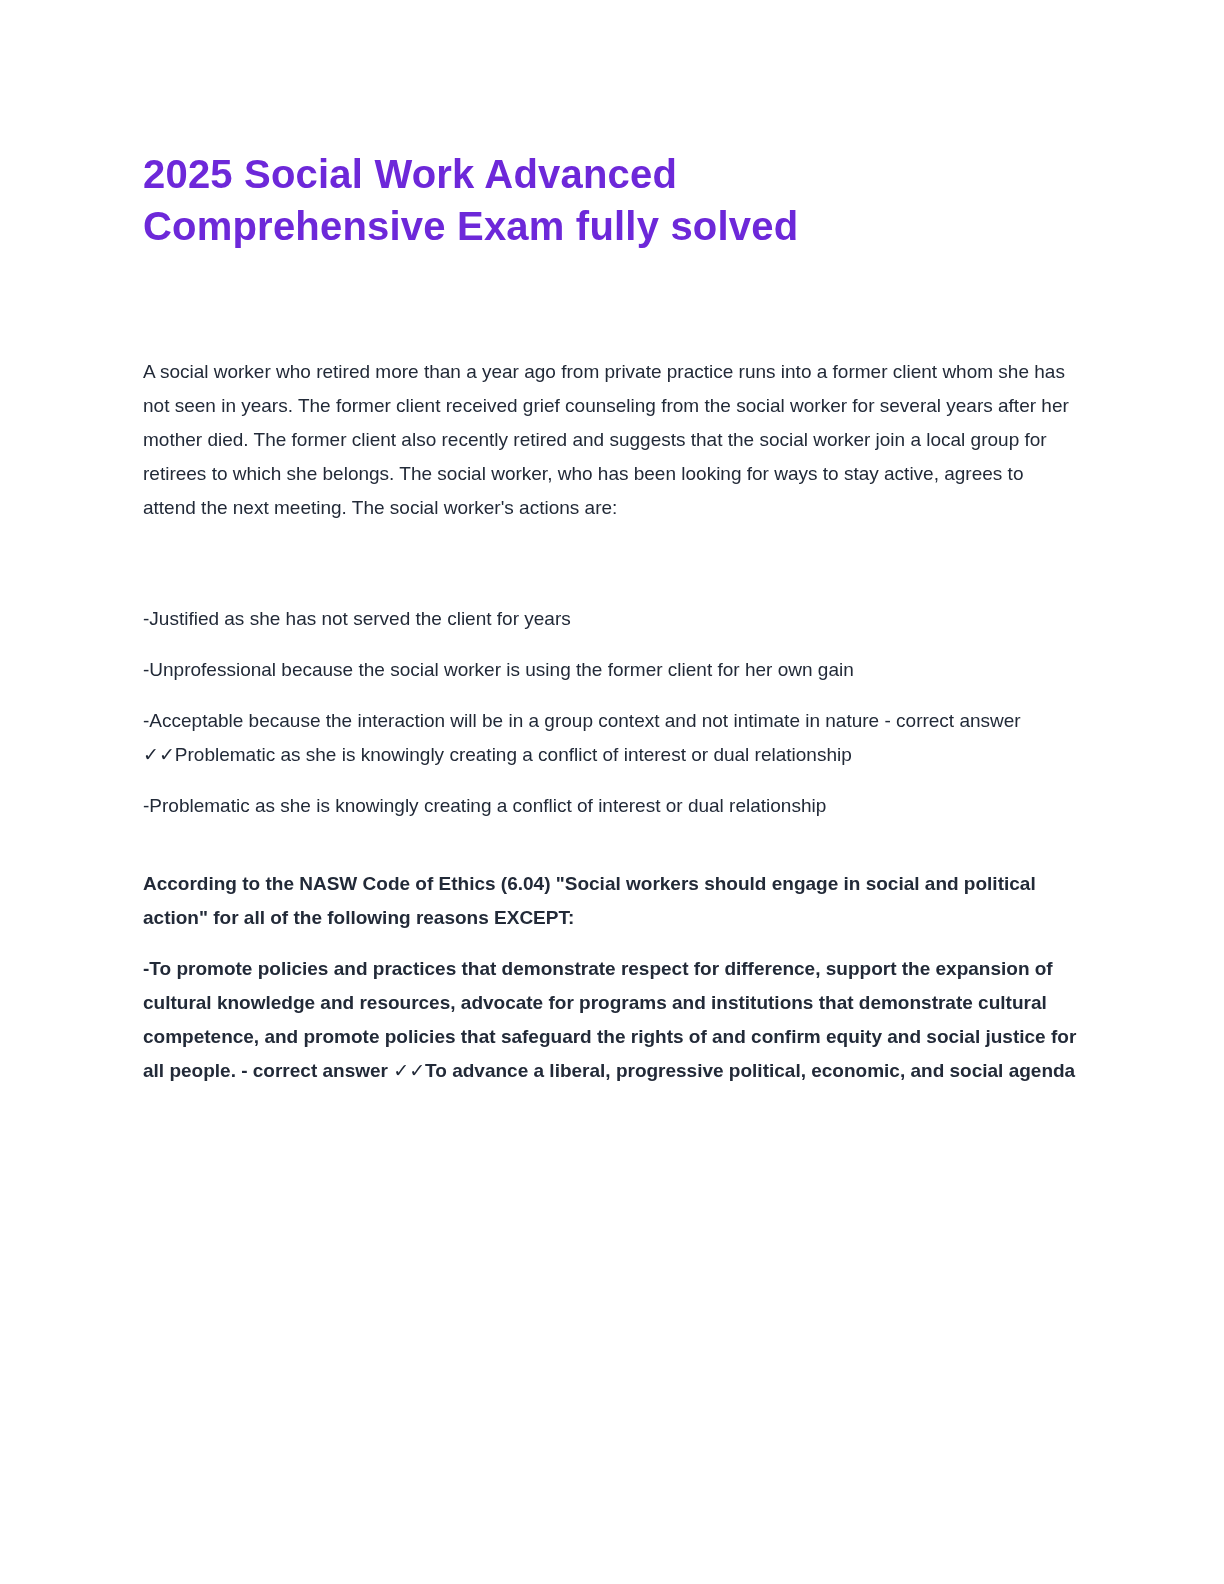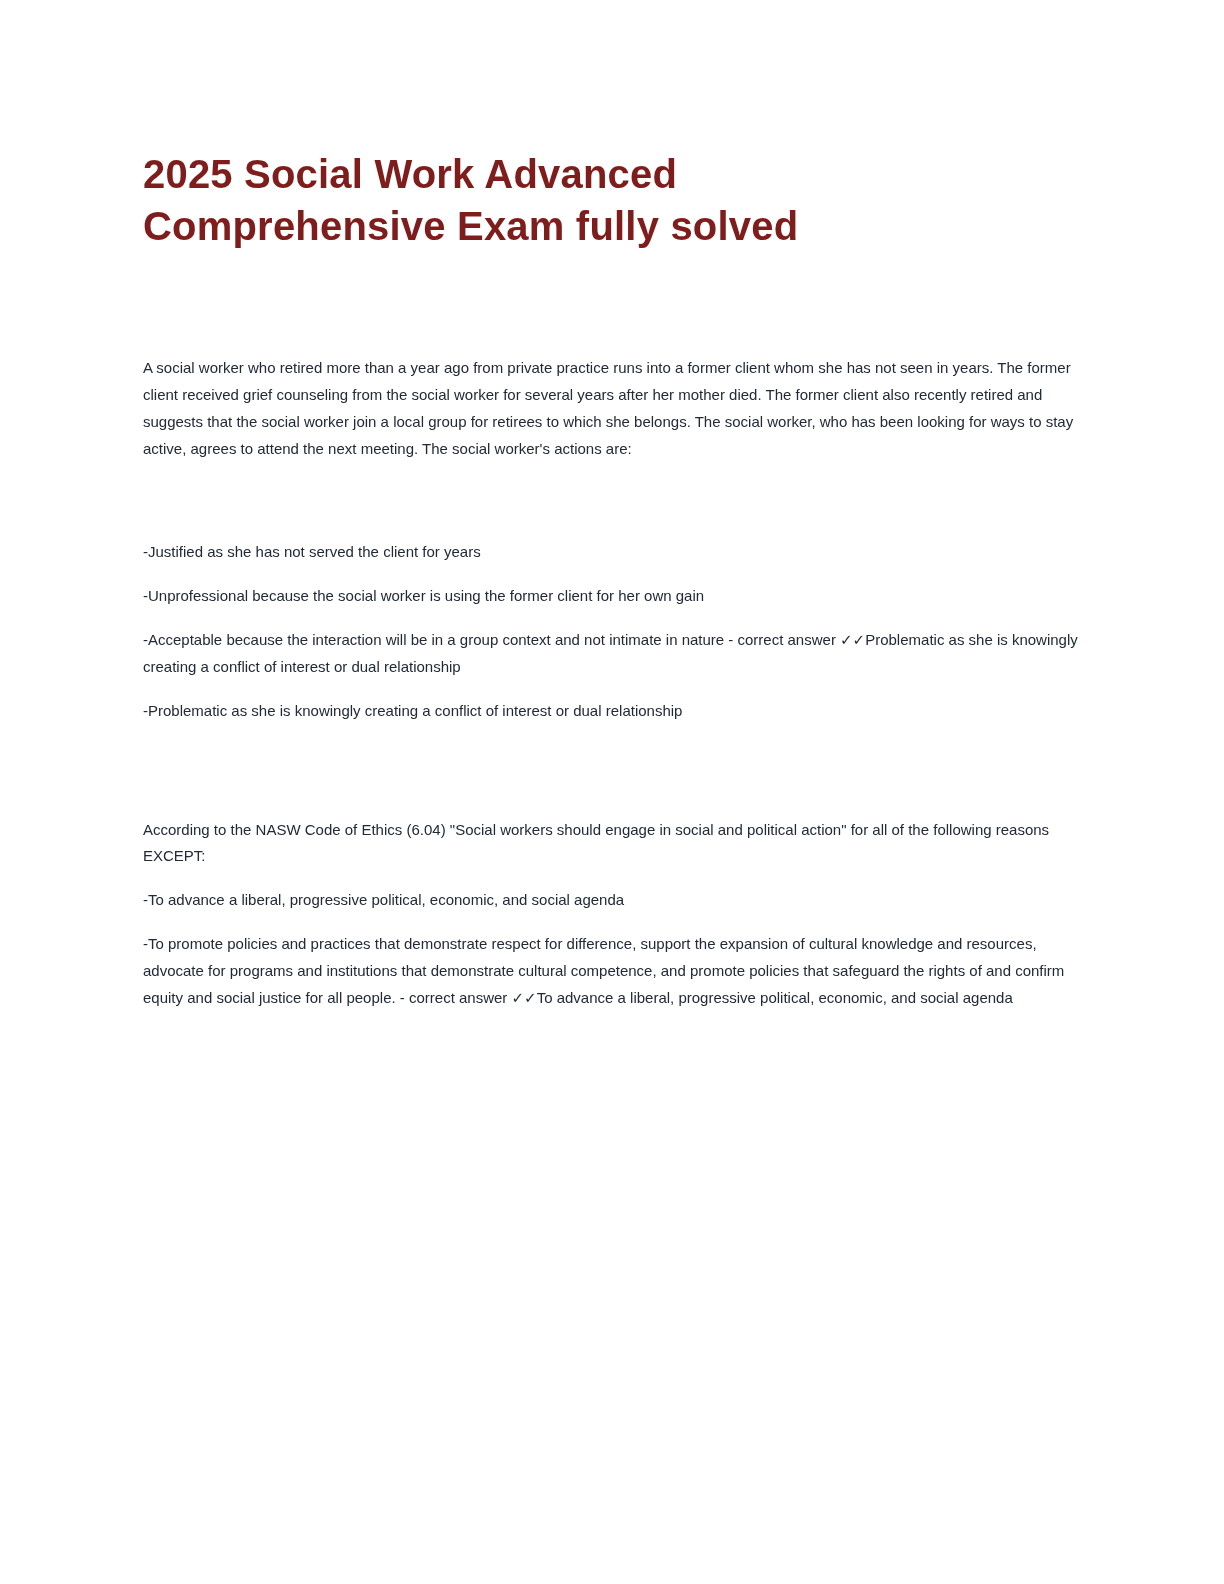--- a/index.html
+++ b/index.html
@@ -16,33 +16,34 @@
     height: 1584px;
     margin: 0 auto;
     background: #ffffff;
     padding: 148px 144px 40px 143px;
     overflow: hidden;
   }
   h1.doc-title {
     font-size: 40px;
     line-height: 1.3;
     font-weight: 700;
-    color: #7f1d1d;
+    color: #6d28d9;
     letter-spacing: 0.2px;
     max-width: 820px;
     margin-bottom: 103px;
   }
   .question-block {
     margin: 0;
   }
   .question-block + .question-block {
-    margin-top: 92px;
+    margin-top: 44px;
+    font-weight: bold;
   }
   p.para {
-    font-size: 15px;
+    font-size: 19px;
     line-height: 1.79;
     color: #222a38;
     margin: 0 0 17px 0;
     max-width: 937px;
   }
   p.para:last-child {
     margin-bottom: 0;
   }
   p.gap-after {
     margin-bottom: 77px;
@@ -58,17 +59,16 @@
   <section class="question-block">
     <p class="para gap-after">A social worker who retired more than a year ago from private practice runs into a former client whom she has not seen in years. The former client received grief counseling from the social worker for several years after her mother died. The former client also recently retired and suggests that the social worker join a local group for retirees to which she belongs. The social worker, who has been looking for ways to stay active, agrees to attend the next meeting. The social worker's actions are:</p>
     <p class="para">-Justified as she has not served the client for years</p>
     <p class="para">-Unprofessional because the social worker is using the former client for her own gain</p>
     <p class="para">-Acceptable because the interaction will be in a group context and not intimate in nature - correct answer ✓✓Problematic as she is knowingly creating a conflict of interest or dual relationship</p>
     <p class="para">-Problematic as she is knowingly creating a conflict of interest or dual relationship</p>
   </section>
 
   <section class="question-block">
     <p class="para">According to the NASW Code of Ethics (6.04) "Social workers should engage in social and political action" for all of the following reasons EXCEPT:</p>
-    <p class="para">-To advance a liberal, progressive political, economic, and social agenda</p>
     <p class="para">-To promote policies and practices that demonstrate respect for difference, support the expansion of cultural knowledge and resources, advocate for programs and institutions that demonstrate cultural competence, and promote policies that safeguard the rights of and confirm equity and social justice for all people. - correct answer ✓✓To advance a liberal, progressive political, economic, and social agenda</p>
   </section>
 
 </main>
 
 </body></html>

